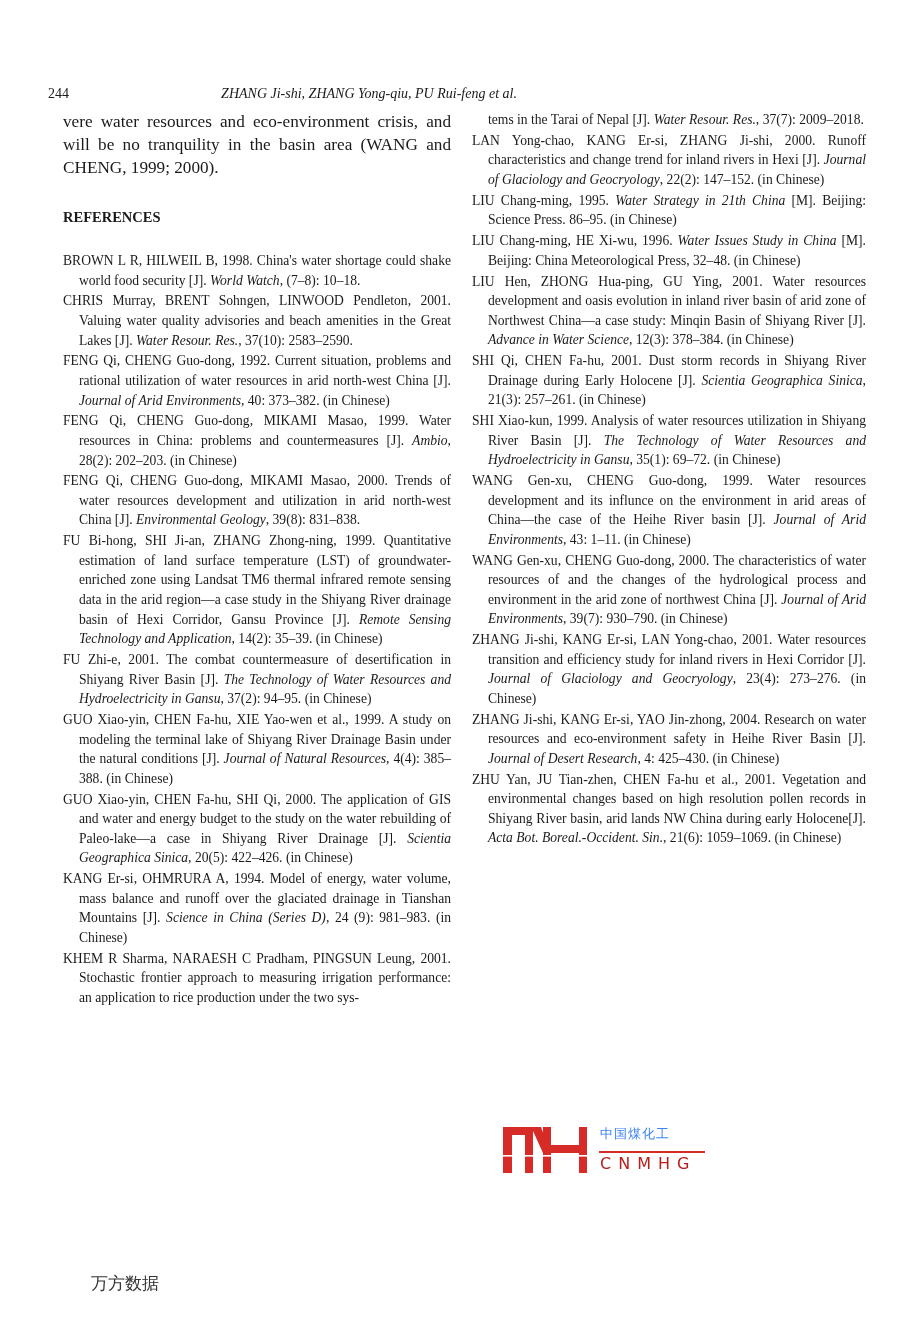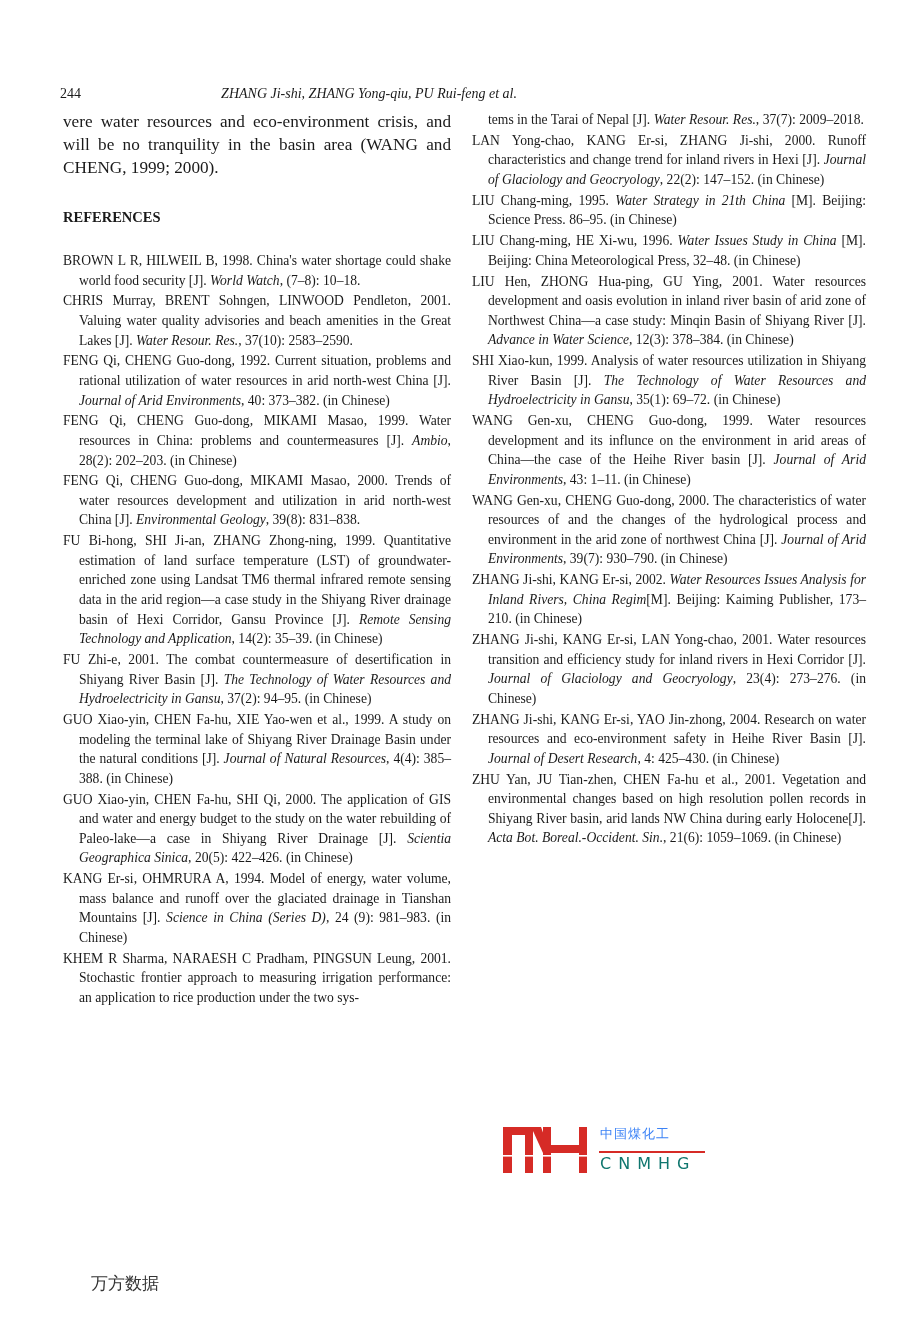--- a/index.html
+++ b/index.html
@@ -1,36 +1,36 @@
 <!DOCTYPE html>
 <html><head>
 <meta charset="utf-8">
 <style>
   html, body { margin: 0; padding: 0; background: #ffffff; }
   body { width: 904px; height: 1320px; position: relative; overflow: hidden;
          font-family: "Liberation Serif", "DejaVu Serif", serif; color: #1a1a1a; }
-  .page-number { position: absolute; left: 60px; top: 86px; font-size: 14px; }
+  .page-number { position: absolute; left: 48px; top: 86px; font-size: 14px; }
   .running-head { position: absolute; left: 0; width: 738px; top: 86px; text-align: center;
                   font-size: 14px; font-style: italic; }
   .col { position: absolute; top: 110px; }
   .col-left { left: 63px; width: 388px; }
   .col-right { left: 472px; width: 394px; }
   .body-text { font-size: 17.2px; line-height: 23px; text-align: justify; margin: 0; }
   .refs-heading { font-size: 14.5px; font-weight: bold; margin: 30px 0 25px 0; }
   .ref { font-size: 13.6px; line-height: 19.6px; text-align: justify;
          padding-left: 16px; text-indent: -16px; margin: 0 0 1.2px 0; }
   .ref i { font-style: italic; }
   .col-right .ref:first-child { padding-left: 16px; text-indent: 0; }
   .logo { position: absolute; left: 503px; top: 1125px; width: 210px; height: 50px; }
   .logo-mark { position: absolute; left: 0; top: 0; width: 86px; height: 48px; }
   .logo-cn { position: absolute; left: 97px; top: 0px; font-family: "DejaVu Sans", sans-serif;
              font-size: 13px; color: #3b82f6; letter-spacing: 1px; }
   .logo-rule { position: absolute; left: 96px; top: 26px; width: 106px; height: 2px; background: #d62b26; }
   .logo-en { position: absolute; left: 97px; top: 29px; font-family: "DejaVu Sans", sans-serif;
-             font-size: 16px; color: #0f766e; letter-spacing: 7px; }
+             font-size: 16px; color: #b91c1c; letter-spacing: 7px; }
   .footer-mark { position: absolute; left: 91px; top: 1272px; font-family: "DejaVu Sans", sans-serif;
                  font-size: 17px; color: #333; }
 </style>
 </head>
 <body>
 
 <div class="page-number">244</div>
 <div class="running-head">ZHANG Ji-shi, ZHANG Yong-qiu, PU Rui-feng et al.</div>
 
 <div class="col col-left">
@@ -51,24 +51,24 @@
     </div>
 </div>
 
 <div class="col col-right">
   <div id="refs-right">
       <p class="ref"><span>tems in the Tarai of Nepal [J]. </span><i>Water Resour. Res.</i><span>, 37(7): 2009–2018.</span></p>
       <p class="ref"><span>LAN Yong-chao, KANG Er-si, ZHANG Ji-shi, 2000. Runoff characteristics and change trend for inland rivers in Hexi [J]. </span><i>Journal of Glaciology and Geocryology</i><span>, 22(2): 147–152. (in Chinese)</span></p>
       <p class="ref"><span>LIU Chang-ming, 1995. </span><i>Water Strategy in 21th China</i><span> [M]. Beijing: Science Press. 86–95. (in Chinese)</span></p>
       <p class="ref"><span>LIU Chang-ming, HE Xi-wu, 1996. </span><i>Water Issues Study in China</i><span> [M]. Beijing: China Meteorological Press, 32–48. (in Chinese)</span></p>
       <p class="ref"><span>LIU Hen, ZHONG Hua-ping, GU Ying, 2001. Water resources development and oasis evolution in inland river basin of arid zone of Northwest China—a case study: Minqin Basin of Shiyang River [J]. </span><i>Advance in Water Science</i><span>, 12(3): 378–384. (in Chinese)</span></p>
+      <p class="ref"><span>SHI Qi, CHEN Fa-hu, 2001. Dust storm records in Shiyang River Drainage during Early Holocene [J]. </span><i>Scientia Geographica Sinica</i><span>, 21(3): 257–261. (in Chinese)</span></p>
       <p class="ref"><span>SHI Xiao-kun, 1999. Analysis of water resources utilization in Shiyang River Basin [J]. </span><i>The Technology of Water Resources and Hydroelectricity in Gansu</i><span>, 35(1): 69–72. (in Chinese)</span></p>
       <p class="ref"><span>WANG Gen-xu, CHENG Guo-dong, 1999. Water resources development and its influnce on the environment in arid areas of China—the case of the Heihe River basin [J]. </span><i>Journal of Arid Environments</i><span>, 43: 1–11. (in Chinese)</span></p>
       <p class="ref"><span>WANG Gen-xu, CHENG Guo-dong, 2000. The characteristics of water resources of and the changes of the hydrological process and environment in the arid zone of northwest China [J]. </span><i>Journal of Arid Environments</i><span>, 39(7): 930–790. (in Chinese)</span></p>
-      <p class="ref"><span>ZHANG Ji-shi, KANG Er-si, 2002. </span><i>Water Resources Issues Analysis for Inland Rivers, China Regim</i><span>[M]. Beijing: Kaiming Publisher, 173–210. (in Chinese)</span></p>
       <p class="ref"><span>ZHANG Ji-shi, KANG Er-si, LAN Yong-chao, 2001. Water resources transition and efficiency study for inland rivers in Hexi Corridor [J]. </span><i>Journal of Glaciology and Geocryology</i><span>, 23(4): 273–276. (in Chinese)</span></p>
       <p class="ref"><span>ZHANG Ji-shi, KANG Er-si, YAO Jin-zhong, 2004. Research on water resources and eco-environment safety in Heihe River Basin [J]. </span><i>Journal of Desert Research</i><span>, 4: 425–430. (in Chinese)</span></p>
       <p class="ref"><span>ZHU Yan, JU Tian-zhen, CHEN Fa-hu et al., 2001. Vegetation and environmental changes based on high resolution pollen records in Shiyang River basin, arid lands NW China during early Holocene[J]. </span><i>Acta Bot. Boreal.-Occident. Sin.</i><span>, 21(6): 1059–1069. (in Chinese)</span></p>
     </div>
 </div>
 
 <div class="logo">
   <svg class="logo-mark" viewBox="0 0 86 48">
     <g fill="#d62b26">
       <rect x="0" y="2" width="9" height="46"></rect>

